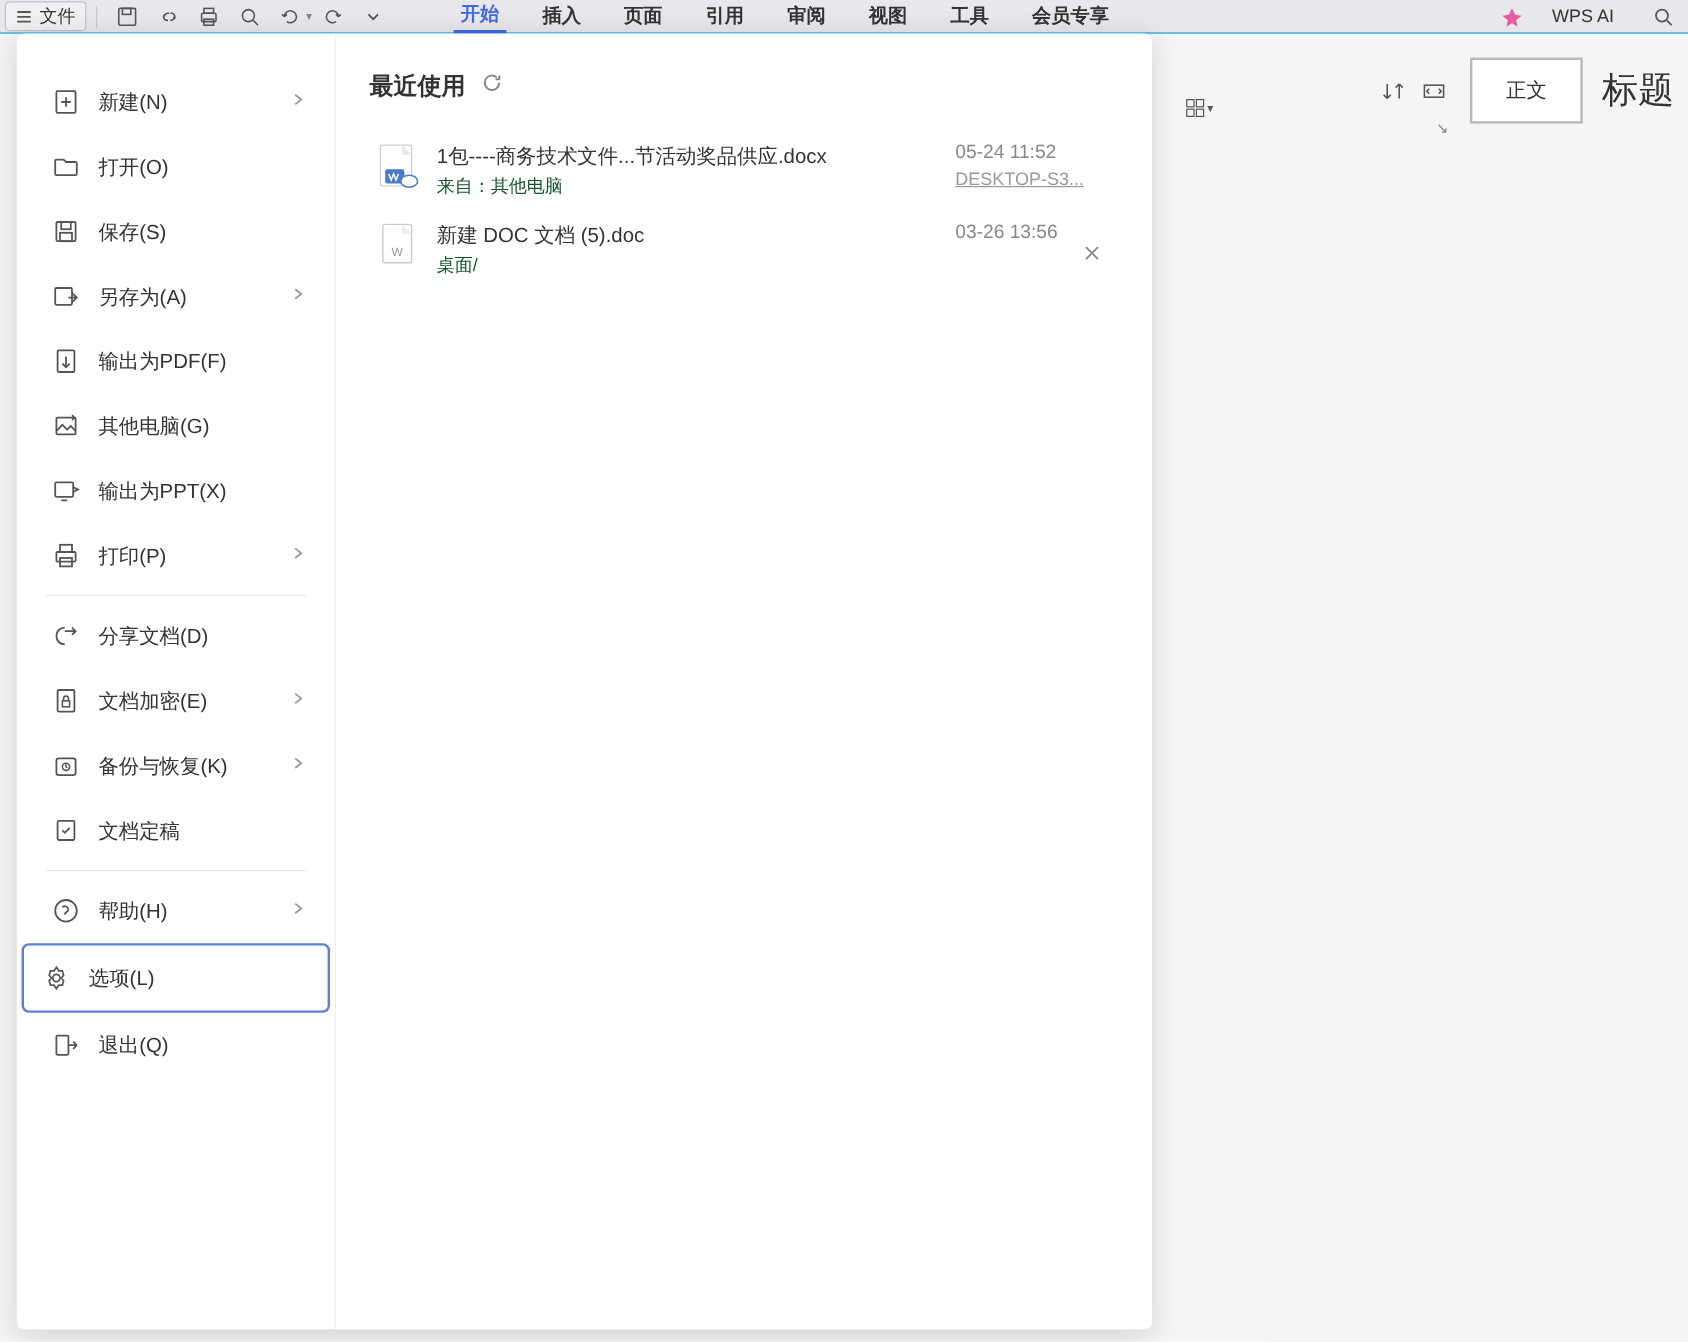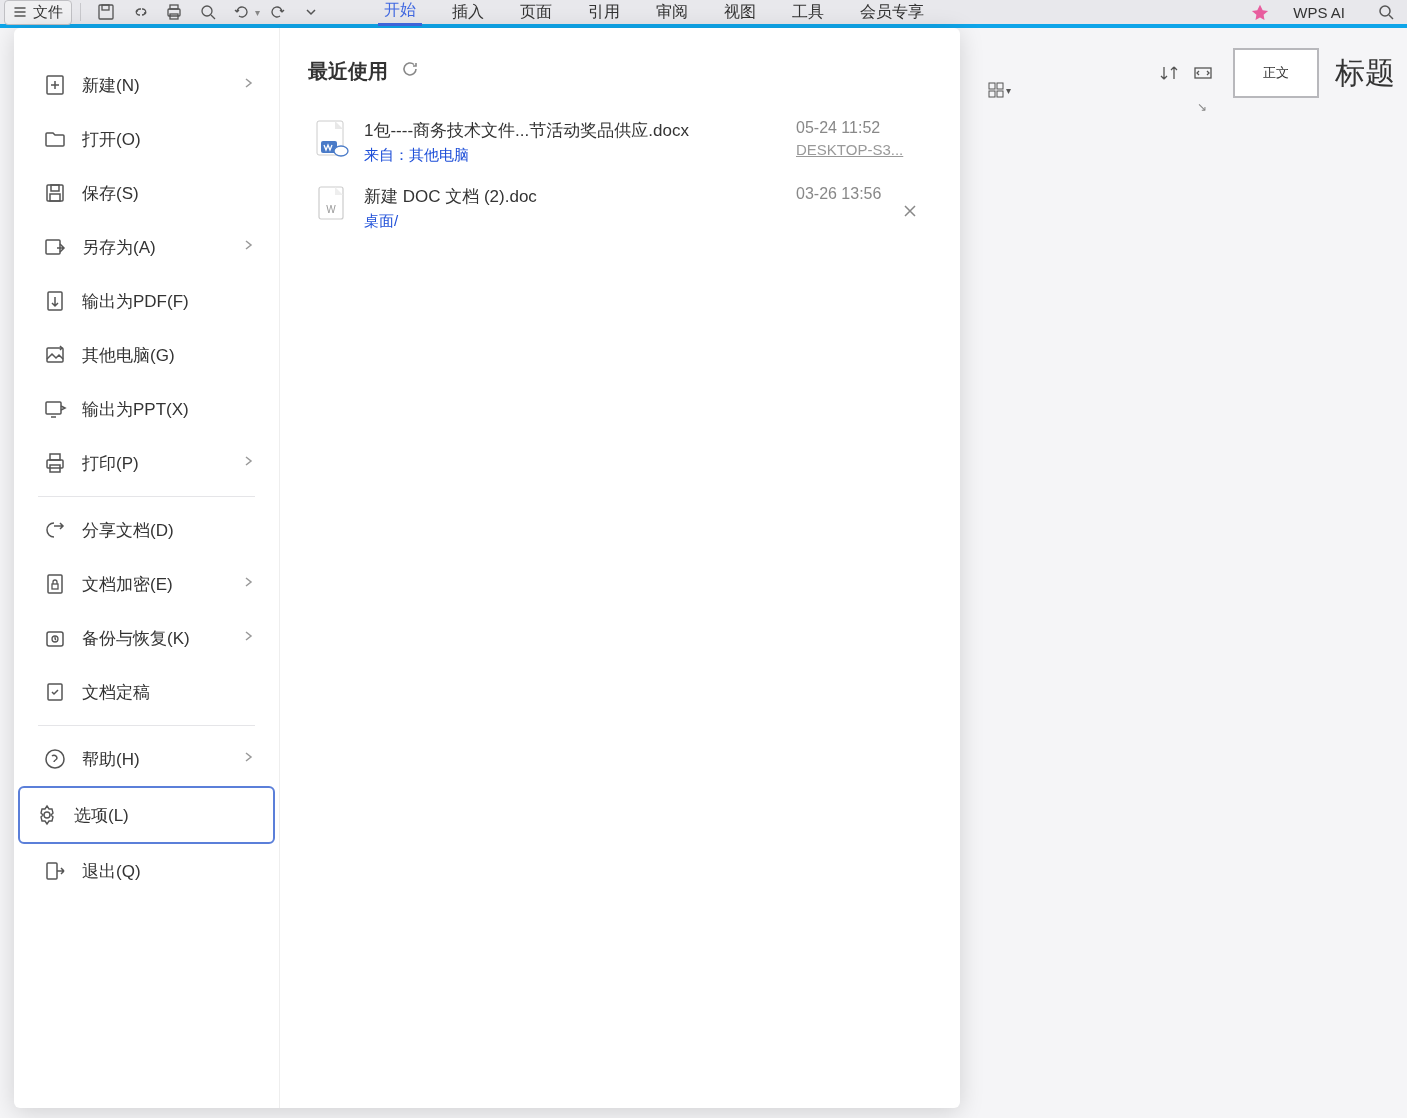--- a/index.html
+++ b/index.html
@@ -12,21 +12,21 @@
       position: relative;
     }
     
     
     .top-toolbar {
       height: 28px;
       background: #e8e8ec;
       display: flex;
       align-items: center;
       padding: 0 4px;
-      border-bottom: 4px solid #0ea5e9;
+      border-bottom: 1px solid #0ea5e9;
     }
     .file-btn {
       display: flex;
       align-items: center;
       gap: 6px;
       padding: 2px 8px;
       font-size: 15px;
       color: #333;
       border: 1px solid #c0c0c4;
       border-radius: 4px;
@@ -51,20 +51,21 @@
       display: flex;
       align-items: center;
       gap: 24px;
       margin-left: 50px;
       font-size: 16px;
       color: #333;
     }
     .tab-item {
       padding: 2px 6px;
       cursor: pointer;
+      font-weight: bold;
     }
     .tab-item.active {
       color: #4169e1;
       border-bottom: 3px solid #4169e1;
     }
     .wps-ai {
       margin-left: auto;
       display: flex;
       align-items: center;
       gap: 24px;
@@ -91,21 +92,21 @@
       width: 24px;
       height: 24px;
       display: flex;
       align-items: center;
       justify-content: center;
       color: #555;
     }
     .style-box {
       border: 2px solid #b8b8bc;
       padding: 14px 28px;
-      font-size: 13px;
+      font-size: 17px;
       color: #333;
       background: #fff;
       margin-left: 8px;
     }
     .style-heading {
       font-size: 30px;
       color: #333;
       margin-left: 6px;
     }
     .dropdown-corner {
@@ -220,21 +221,21 @@
     .file-name {
       font-size: 17px;
       color: #333;
       white-space: nowrap;
       overflow: hidden;
       text-overflow: ellipsis;
       margin-bottom: 4px;
     }
     .file-source {
       font-size: 15px;
-      color: #1d4ed8;
+      color: #14532d;
     }
     .file-meta {
       text-align: left;
       font-size: 16px;
       color: #888;
       min-width: 130px;
     }
     .file-meta .device {
       color: #999;
       font-size: 15px;
@@ -579,21 +580,21 @@
 
     <div class="file-row">
       <span class="file-icon">
         <svg width="34" height="40" viewBox="0 0 34 40">
             <rect x="4" y="2" width="24" height="32" rx="2" fill="#fff" stroke="#ccc" stroke-width="1.2"></rect>
             <path d="M20 2l8 8h-8z" fill="#eee"></path>
             <text x="16" y="28" font-size="10" fill="#999" text-anchor="middle" font-family="sans-serif">W</text>
           </svg>
       </span>
       <div class="file-info">
-        <div class="file-name">新建 DOC 文档 (2).doc</div>
+        <div class="file-name">新建 DOC 文档 (5).doc</div>
         <div class="file-source">桌面/</div>
       </div>
       <div class="file-meta">
         <div>03-26 13:56</div>
       </div>
       <span class="file-close">
         <svg width="16" height="16" viewBox="0 0 16 16">
             <path d="M3 3l10 10M13 3L3 13" stroke="#888" stroke-width="1.5"></path>
           </svg>
       </span>

